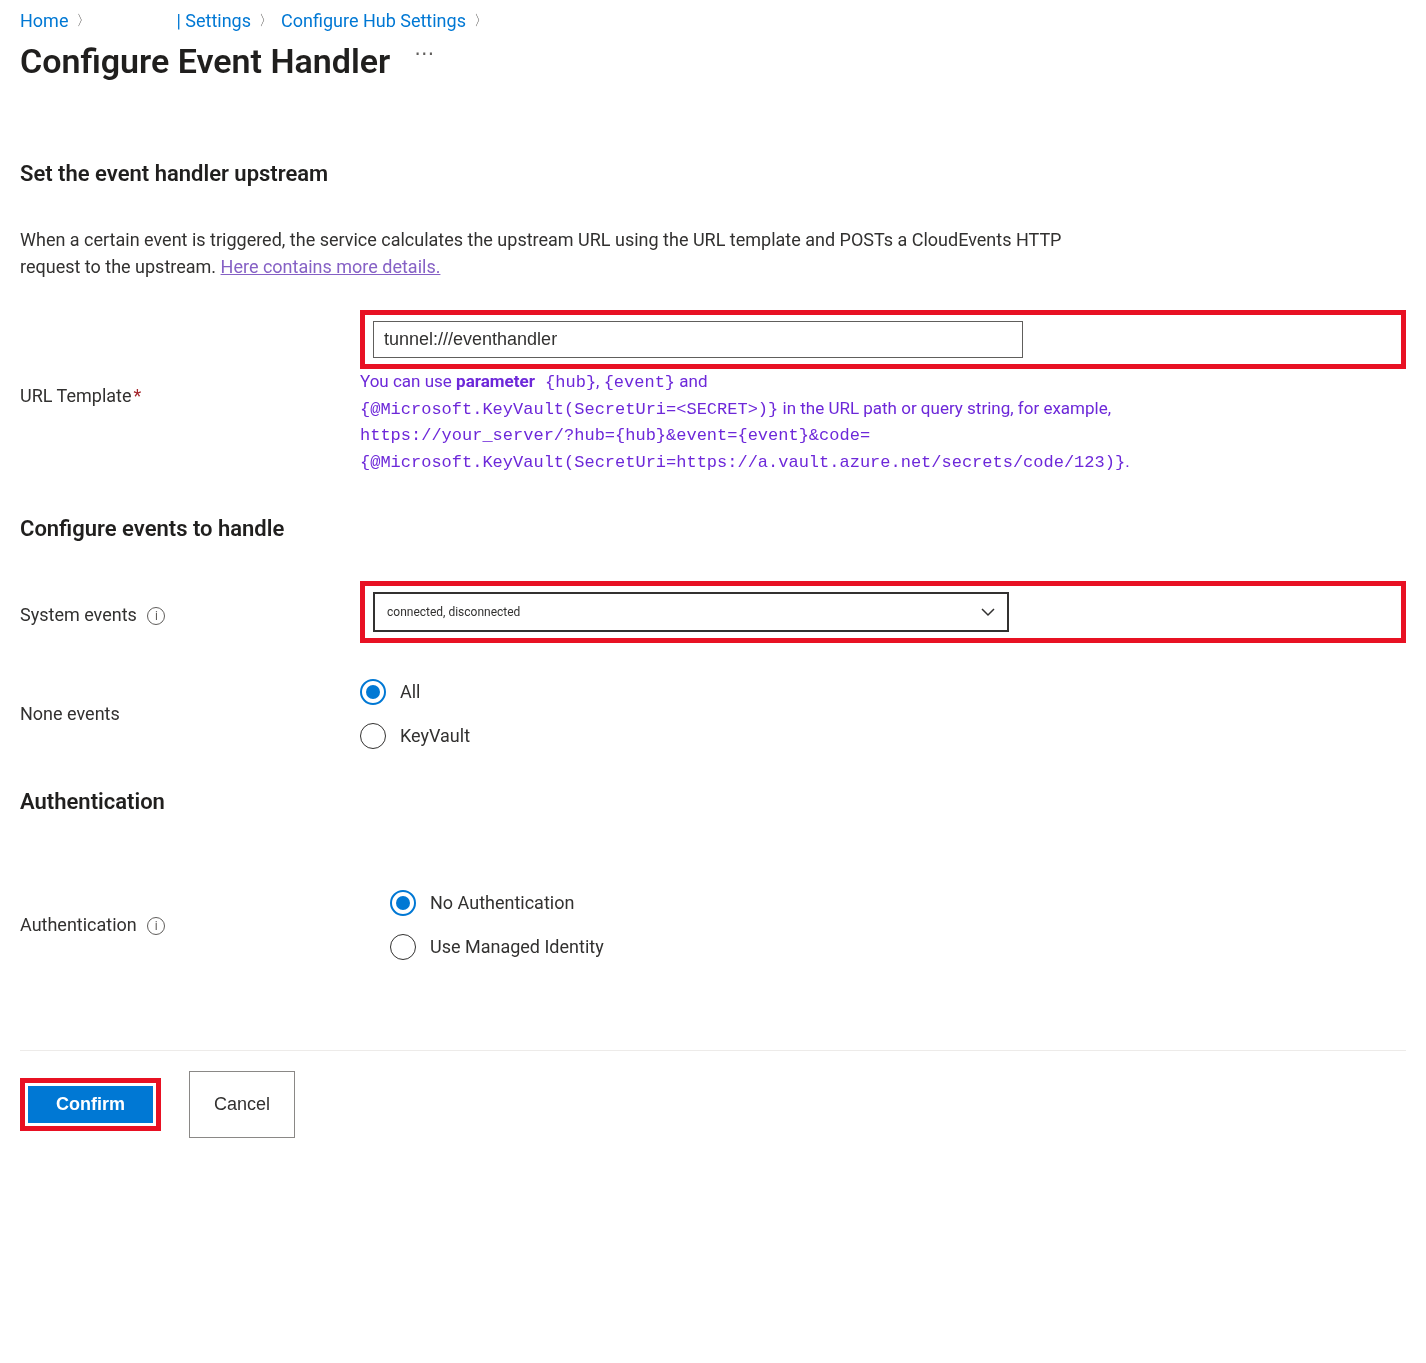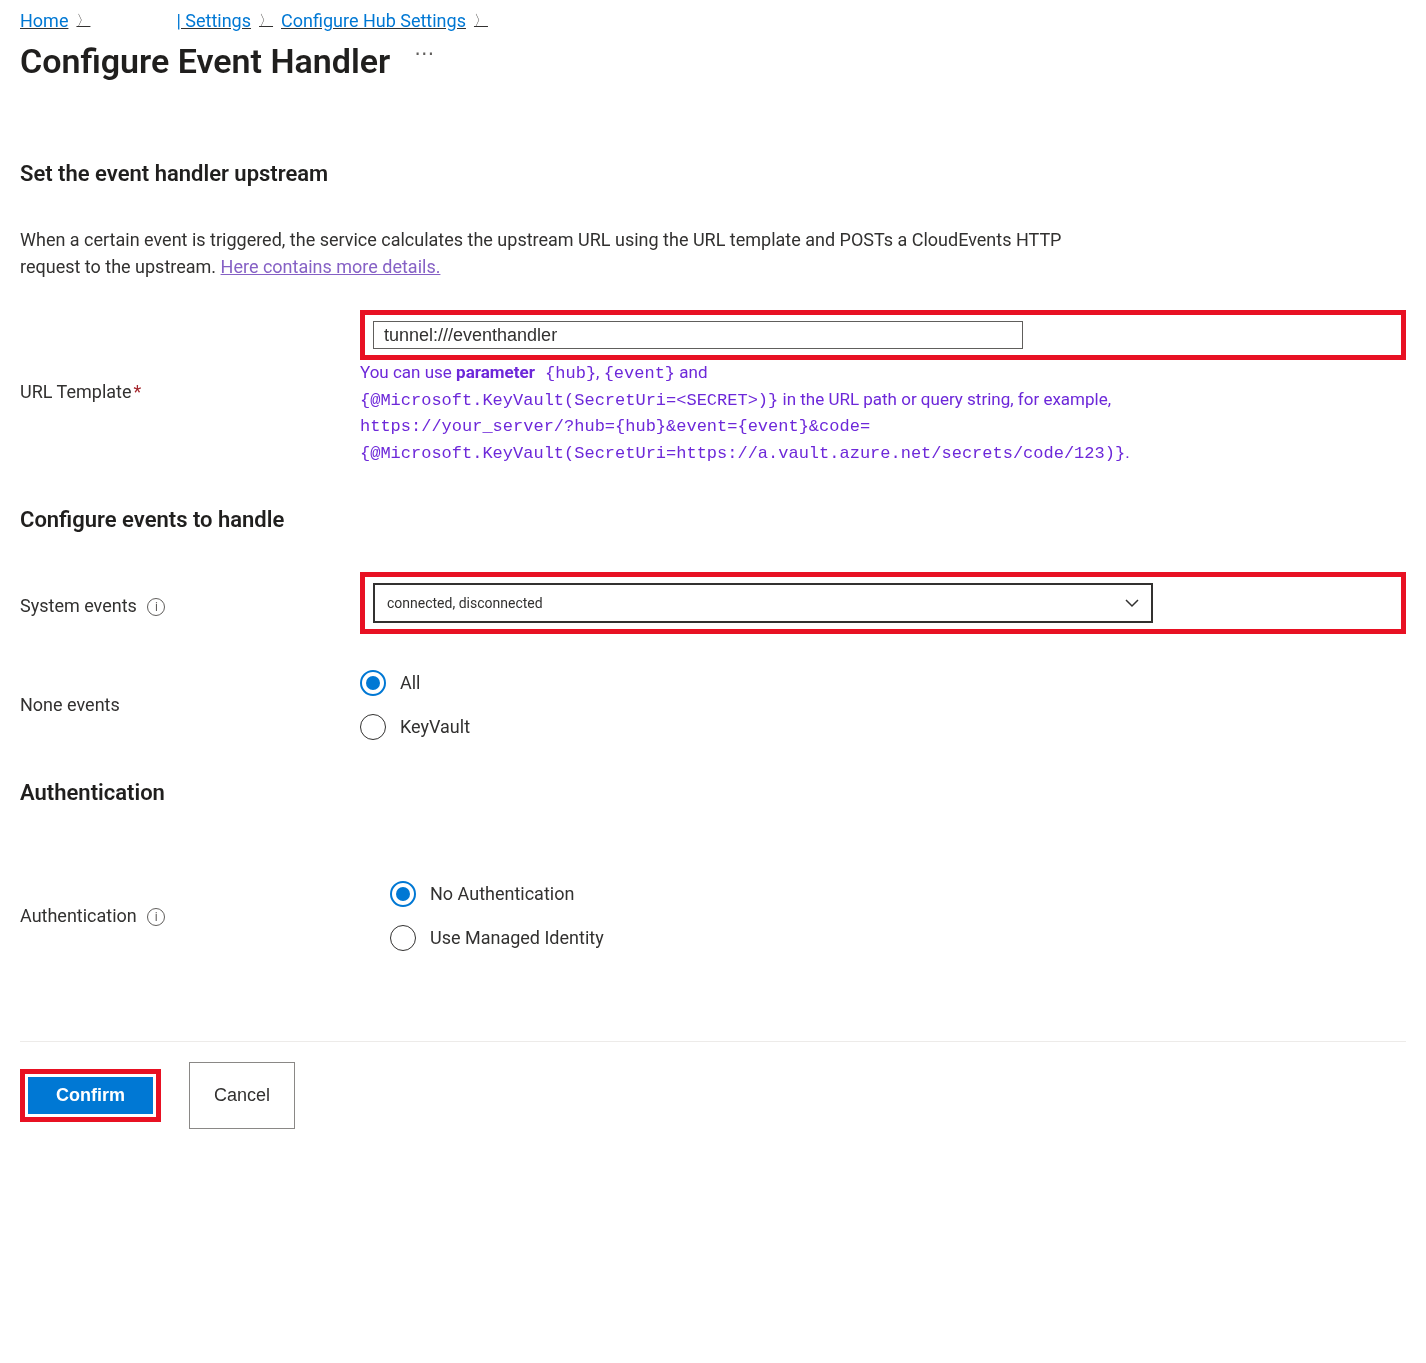--- a/index.html
+++ b/index.html
@@ -15,21 +15,20 @@
     padding: 10px 20px 0 20px;
     width: 1426px;
   }
   
   .breadcrumb {
     display: flex;
     align-items: center;
     gap: 8px;
     font-size: 18px;
     margin-bottom: 10px;
-    text-decoration: underline;
   }
   .breadcrumb a { color: #0078d4; text-decoration: none; cursor: pointer;}
   .breadcrumb .chev { color: #605e5c; font-size: 14px; }
   
   .title-row { display: flex; align-items: flex-start; gap: 24px; margin-bottom: 80px; }
   h1 { font-size: 34px; font-weight: 600; color: #201f1e; }
   .ellipsis { color:#605e5c; font-size: 20px; letter-spacing: 2px; cursor:pointer;}
   
   h2 { font-size: 22px; font-weight: 600; color: #201f1e; margin-bottom: 40px; }
   .desc { font-size: 18px; color: #323130; line-height: 1.5; margin-bottom: 30px; max-width: 1100px;}
@@ -39,37 +38,37 @@
   .form-label { width: 340px; flex-shrink:0; font-size: 18px; color:#323130; padding-top:6px;}
   .form-label .req { color:#a4262c; margin-left:2px;}
   .form-label .info-icon { display:inline-flex; align-items:center; justify-content:center; width:18px;height:18px;border:1px solid #605e5c;border-radius:50%;font-size:12px;color:#605e5c;margin-left:6px;vertical-align:middle;}
   .form-control-col { flex:1; }
   
   .hl-red { border: 5px solid #e81123; padding:6px 8px; display:block; }
   .hl-red-footer { border: 5px solid #e81123; padding:3px; display:inline-block;}
   
   .text-input {
     width: 650px; max-width:100%;
-    height: 28px;
+    height: 37px;
     border: 1px solid #605e5c;
     padding: 4px 10px;
     font-size: 18px;
     color: #323130;
     background:#fff;
   }
   .help-text { font-size: 17px; color:#6d28d9; line-height:1.45; max-width: 760px;}
   .help-text .mono { font-family: "Consolas","Courier New",monospace; }
   .help-text strong { font-weight:700;}
   
   .dropdown {
-    width: 780px; max-width:100%; height:40px;
+    width: 636px; max-width:100%; height:40px;
     border:2px solid #323130; background:#fff;
     display:flex; align-items:center; justify-content:space-between;
     padding: 0 12px;
-    font-size:14px; color:#323130; cursor:pointer;
+    font-size:12px; color:#323130; cursor:pointer;
   }
   .dropdown .chev-icon { font-size:14px;color:#323130;}
   
   .radio-group { display:flex; flex-direction:column; gap:18px; margin-top:6px;}
   .radio-label { display:flex; align-items:center; gap:14px; font-size:18px; color:#323130; cursor:pointer;}
   .radio-outer {
     width:26px;height:26px;border-radius:50%;
     border:1px solid #323130;background:#fff;
     display:flex;align-items:center;justify-content:center;
   }

